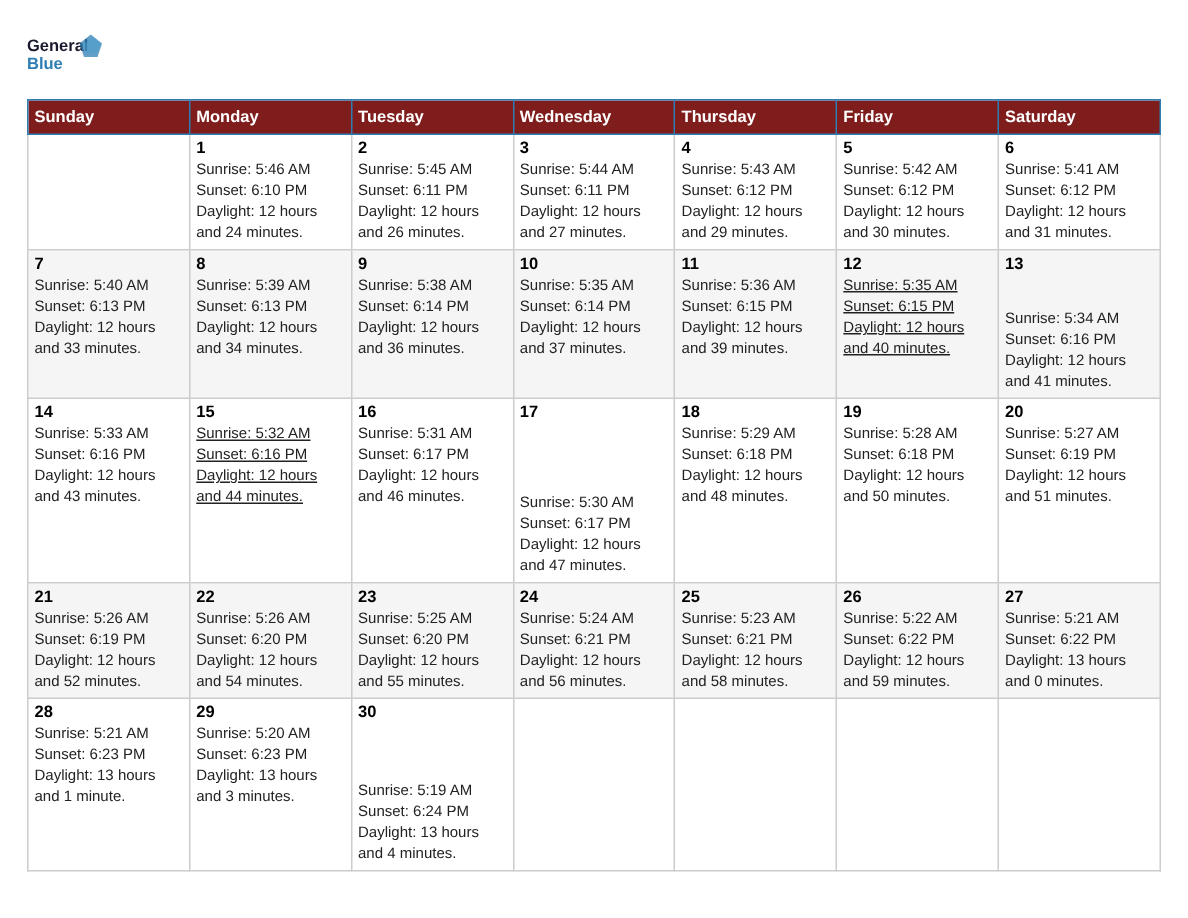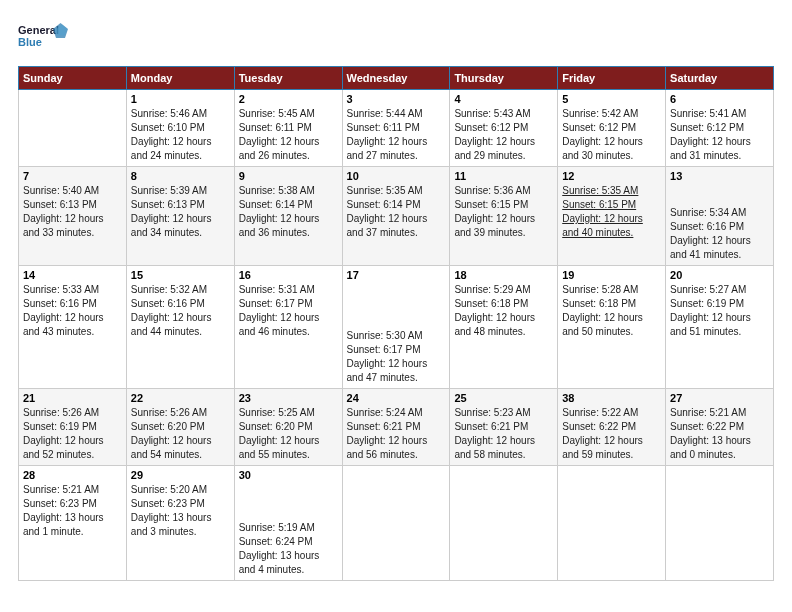--- a/index.html
+++ b/index.html
@@ -211,21 +211,21 @@
         <tr>
           <td>
             <span class="day-num">14</span>
             <div class="day-info" style="white-space: pre-line;">Sunrise: 5:33 AM
 Sunset: 6:16 PM
 Daylight: 12 hours
 and 43 minutes.</div>
           </td>
           <td>
             <span class="day-num">15</span>
-            <div class="day-info" style="white-space: pre-line;">Sunrise: 5:32 AM
+            <div class="day-info" style="white-space: pre-line; text-decoration: underline;">Sunrise: 5:32 AM
 Sunset: 6:16 PM
 Daylight: 12 hours
 and 44 minutes.</div>
           </td>
           <td>
             <span class="day-num">16</span>
             <div class="day-info" style="white-space: pre-line;">Sunrise: 5:31 AM
 Sunset: 6:17 PM
 Daylight: 12 hours
 and 46 minutes.</div>
@@ -289,21 +289,21 @@
 and 56 minutes.</div>
           </td>
           <td>
             <span class="day-num">25</span>
             <div class="day-info" style="white-space: pre-line;">Sunrise: 5:23 AM
 Sunset: 6:21 PM
 Daylight: 12 hours
 and 58 minutes.</div>
           </td>
           <td>
-            <span class="day-num">38</span>
+            <span class="day-num">26</span>
             <div class="day-info" style="white-space: pre-line;">Sunrise: 5:22 AM
 Sunset: 6:22 PM
 Daylight: 12 hours
 and 59 minutes.</div>
           </td>
           <td>
             <span class="day-num">27</span>
             <div class="day-info" style="white-space: pre-line;">Sunrise: 5:21 AM
 Sunset: 6:22 PM
 Daylight: 13 hours

